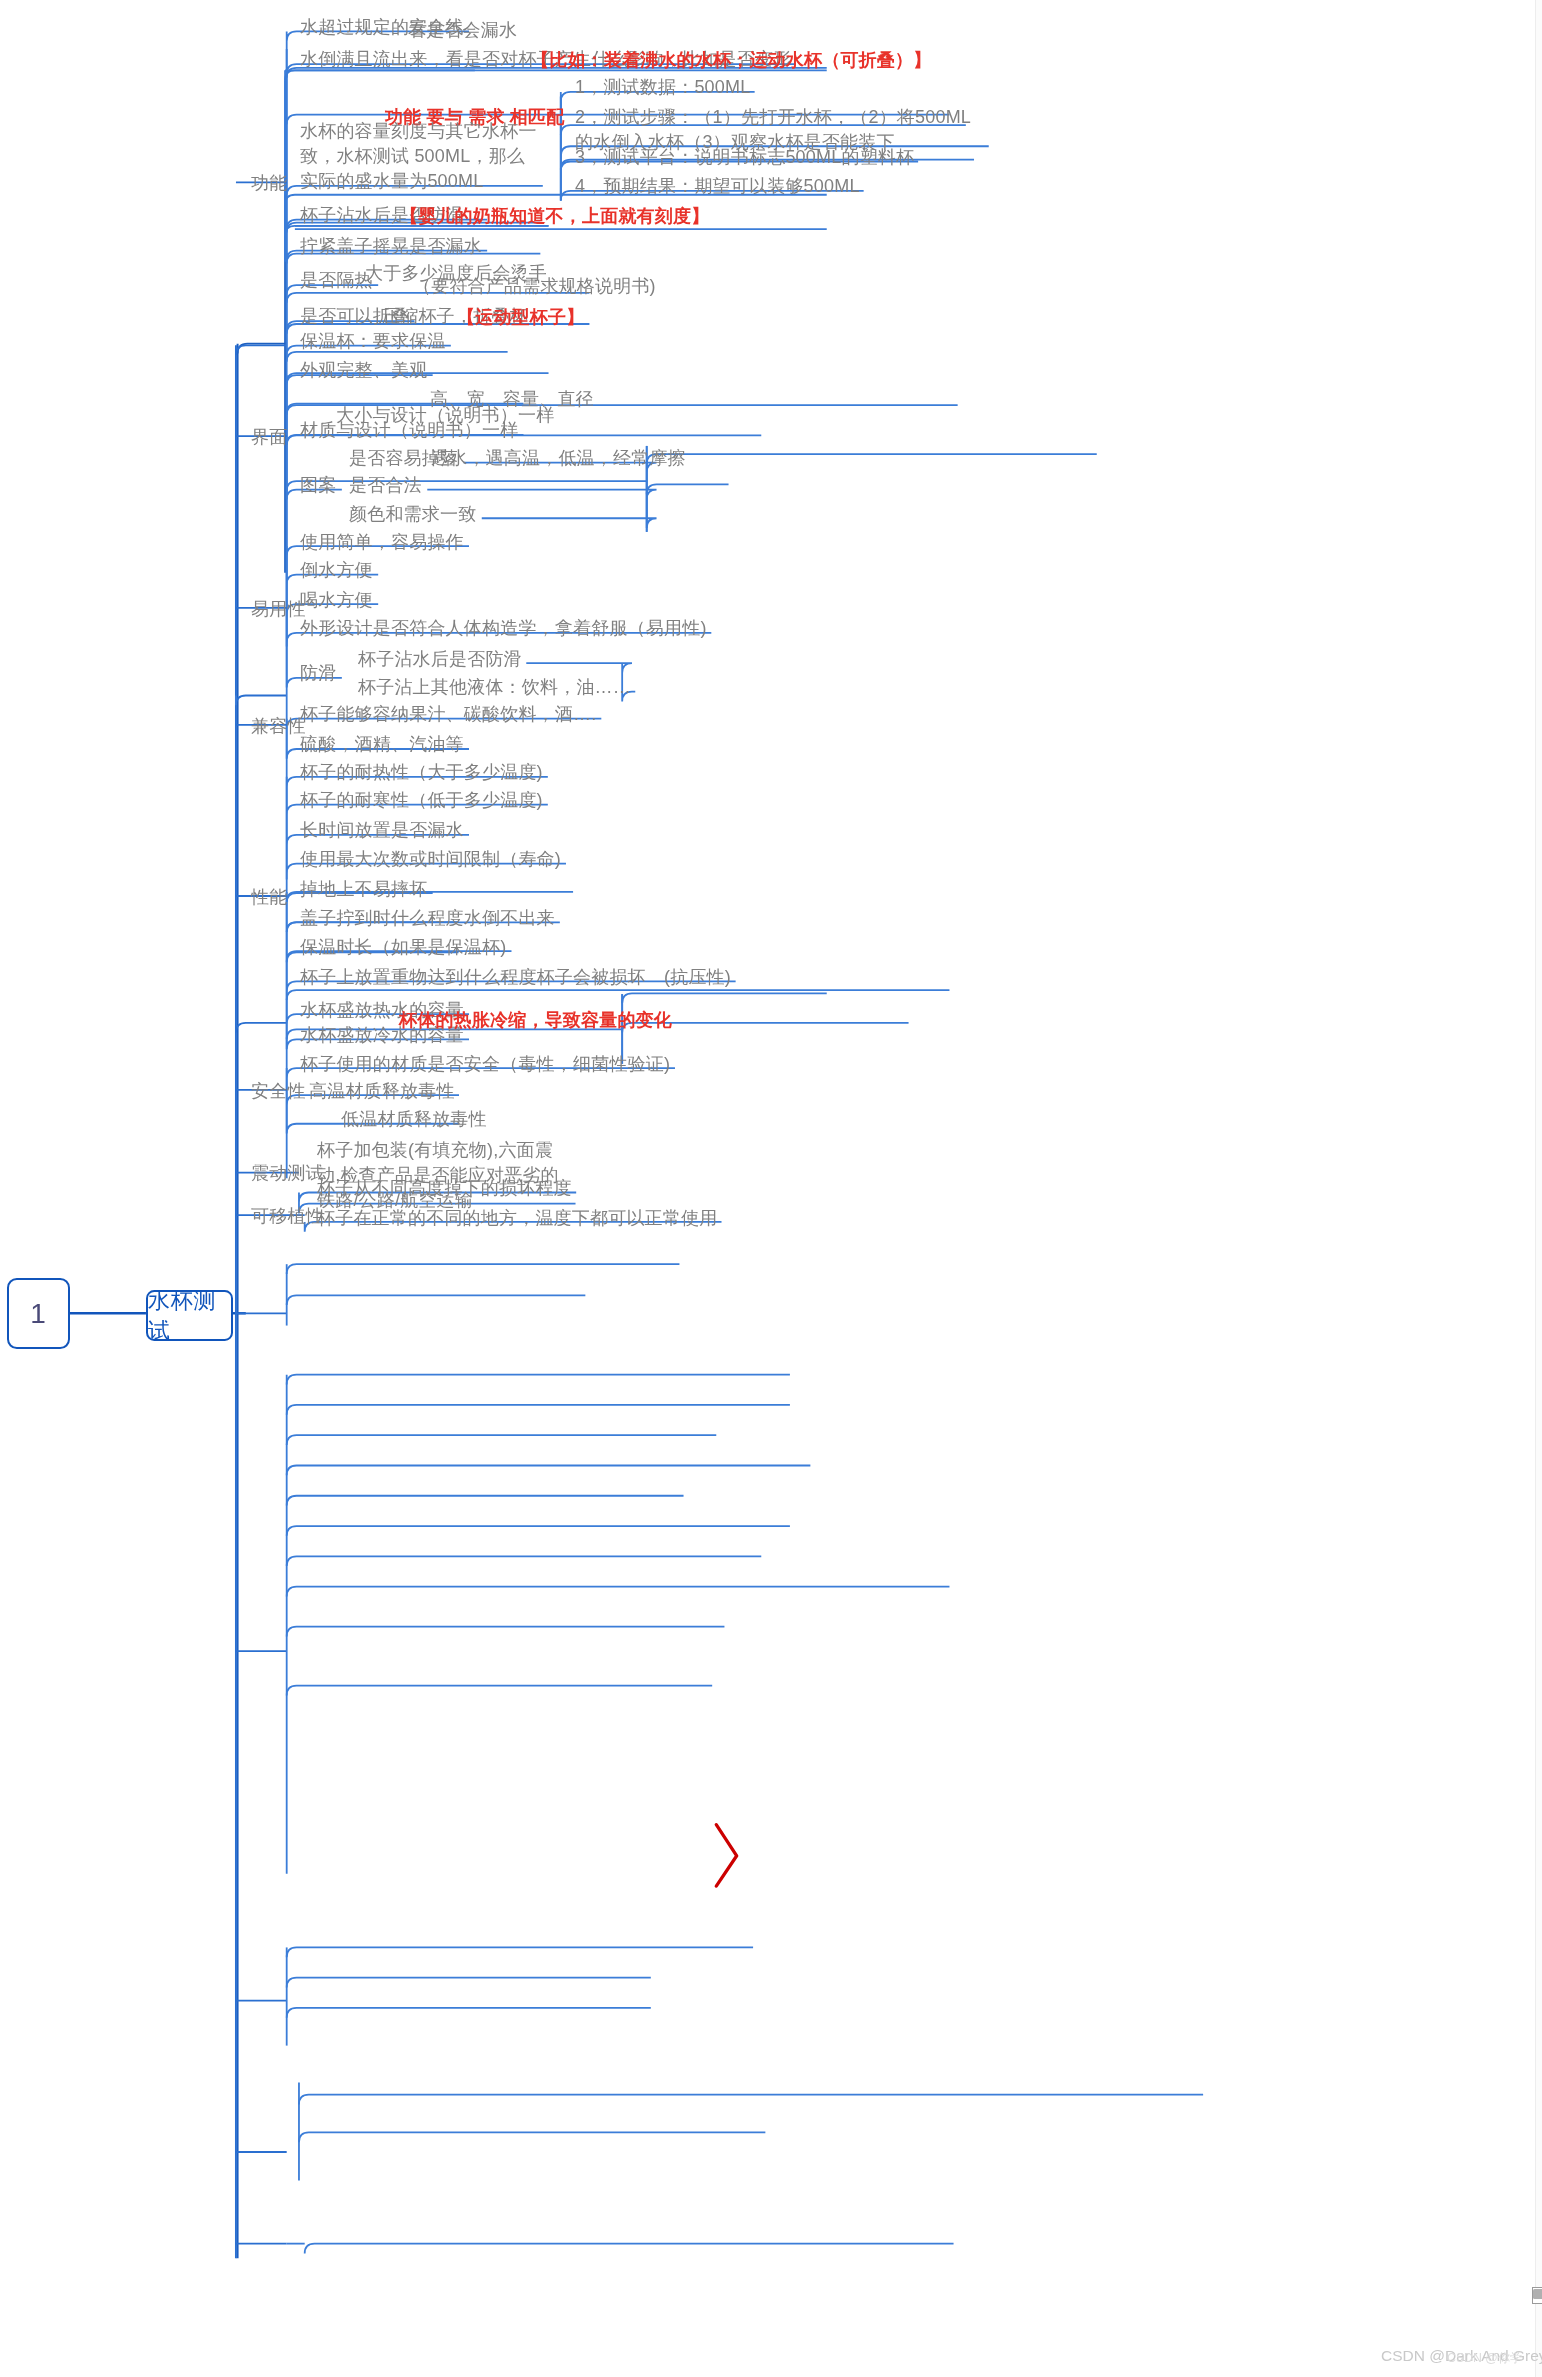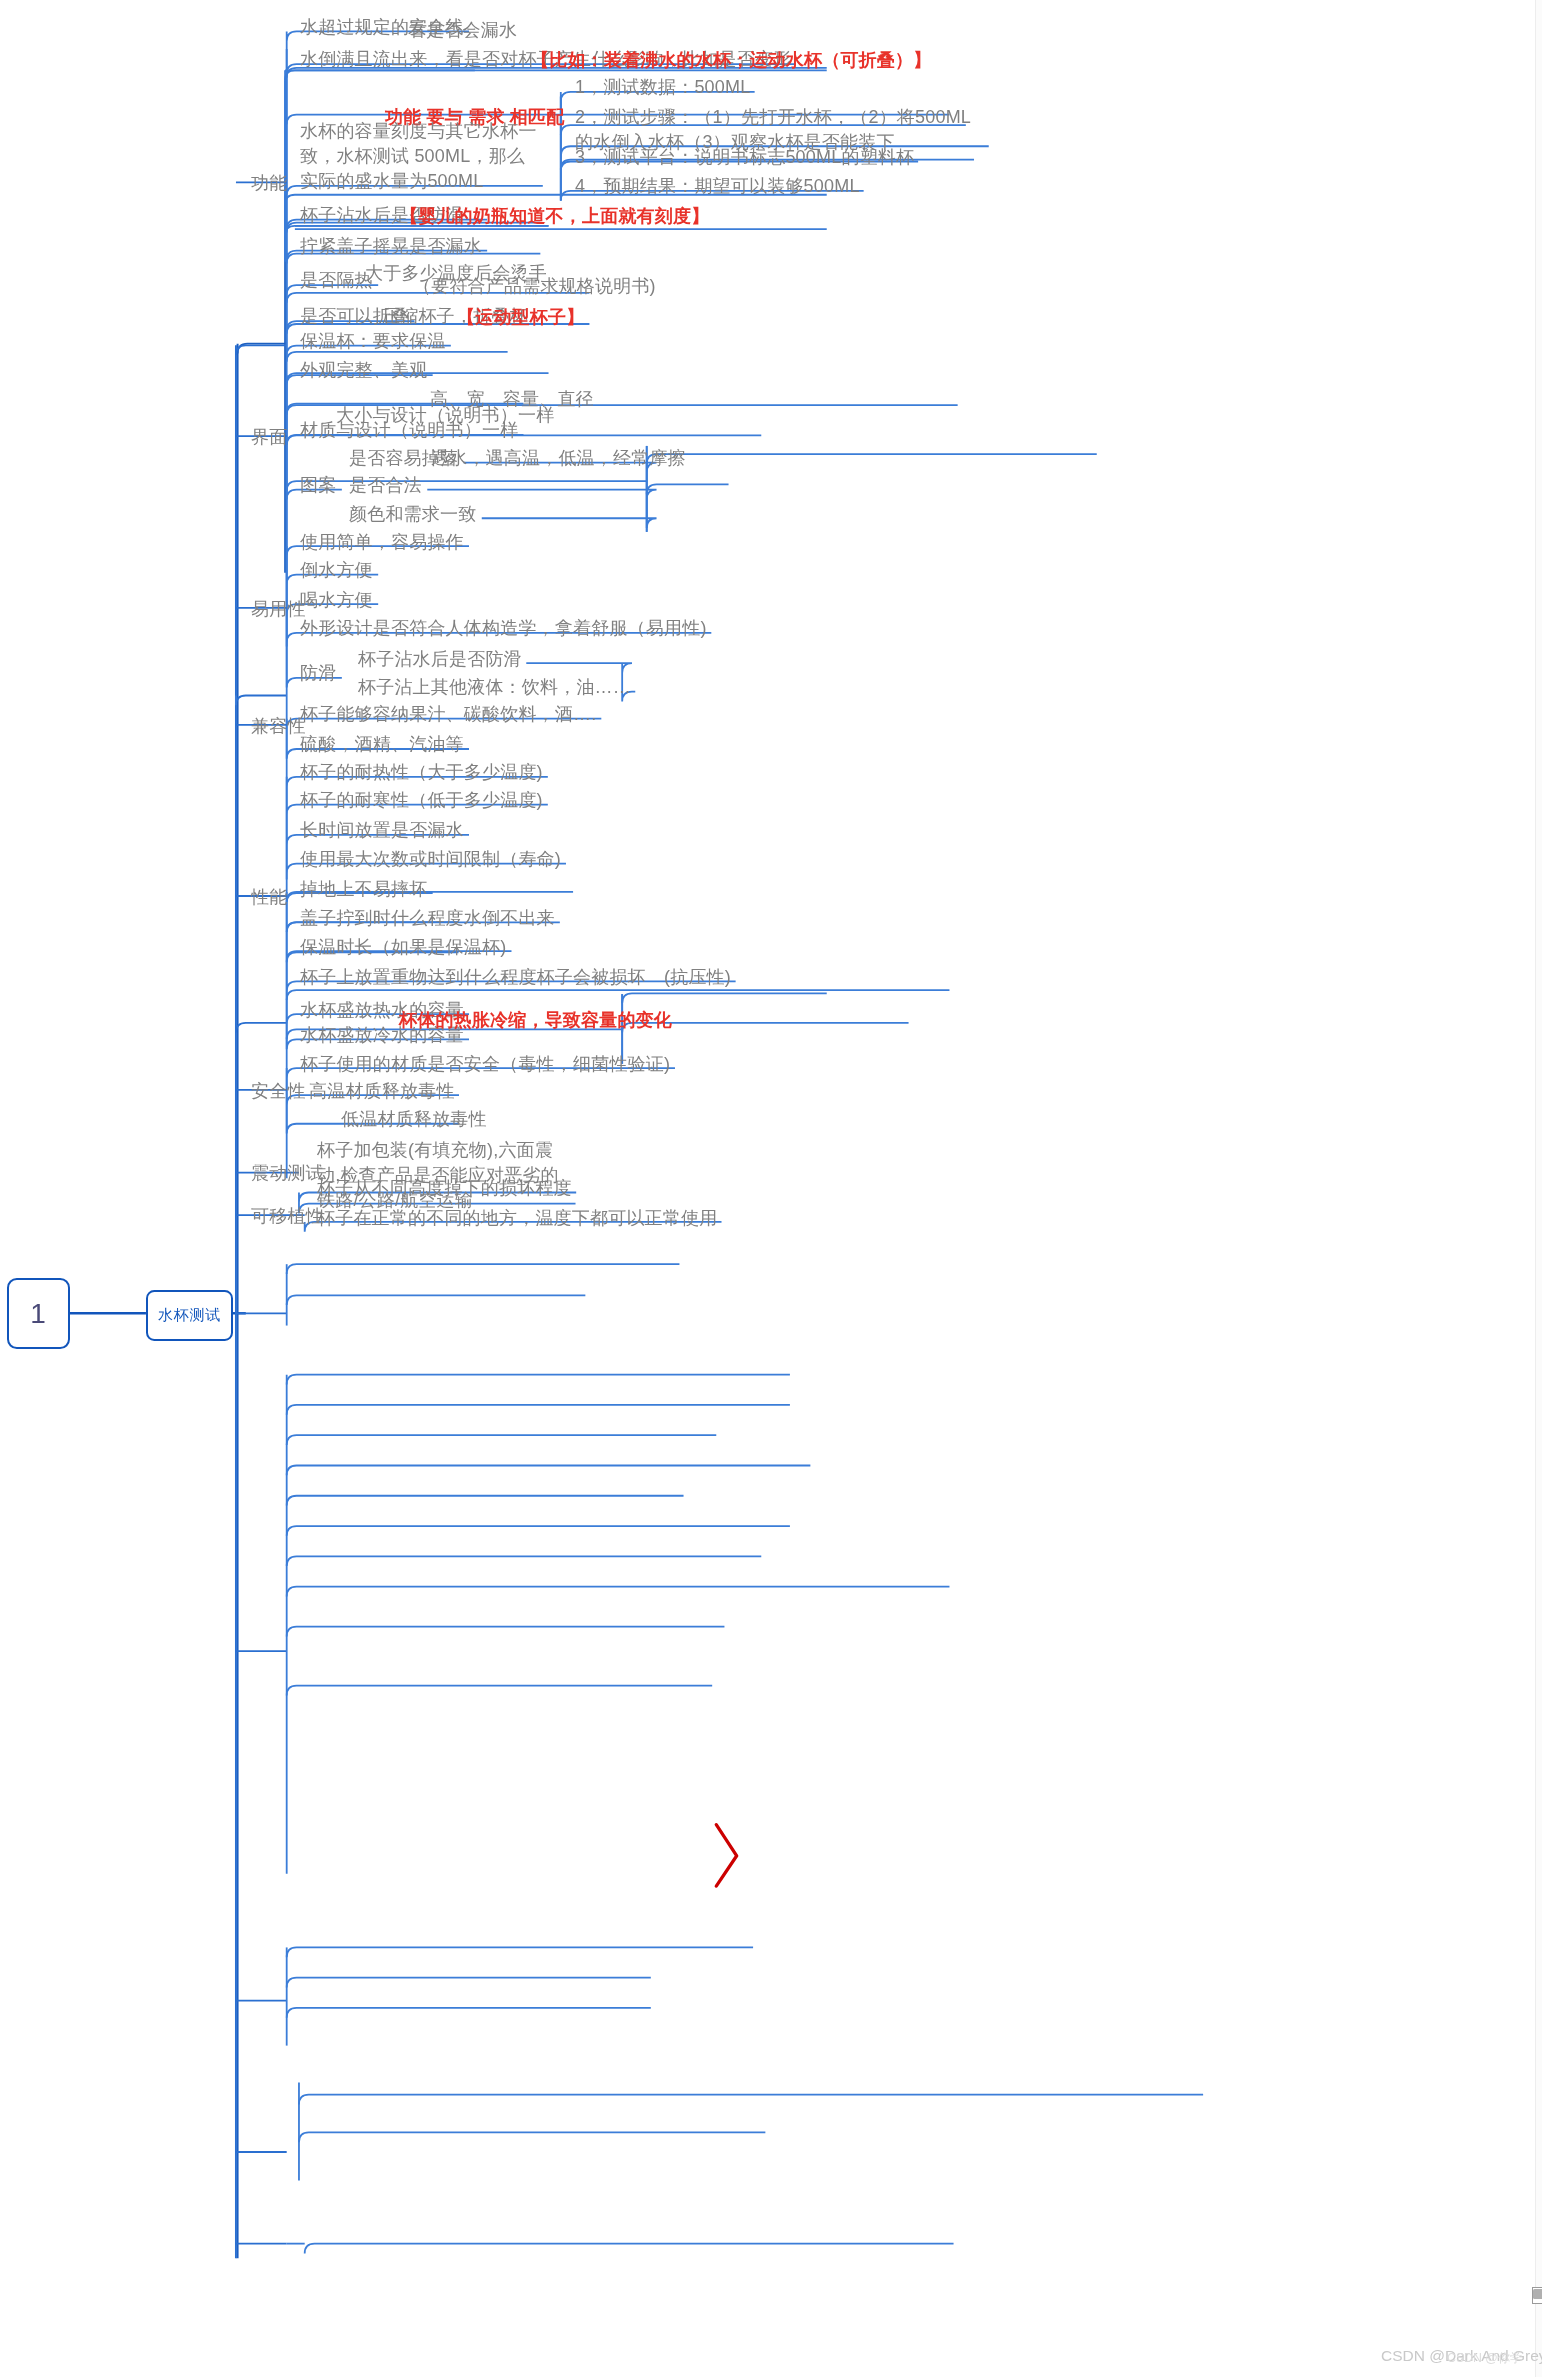--- a/index.html
+++ b/index.html
@@ -54,21 +54,21 @@
   
   .topicbox {
     position: absolute;
     border: 2.5px solid #1155bb;
     border-radius: 8.2px;
     background: #fff;
     display: flex;
     align-items: center;
     justify-content: center;
     color: #1155bb;
-    font-size: 15px;
+    font-size: 22px;
     letter-spacing: 0.8px;
   }
   .watermark {
     position: absolute;
     color: #c9c9c9;
     font-size: 15.5px;
     white-space: nowrap;
   }
   .watermark.faint {
     color: #dcdcdc;

